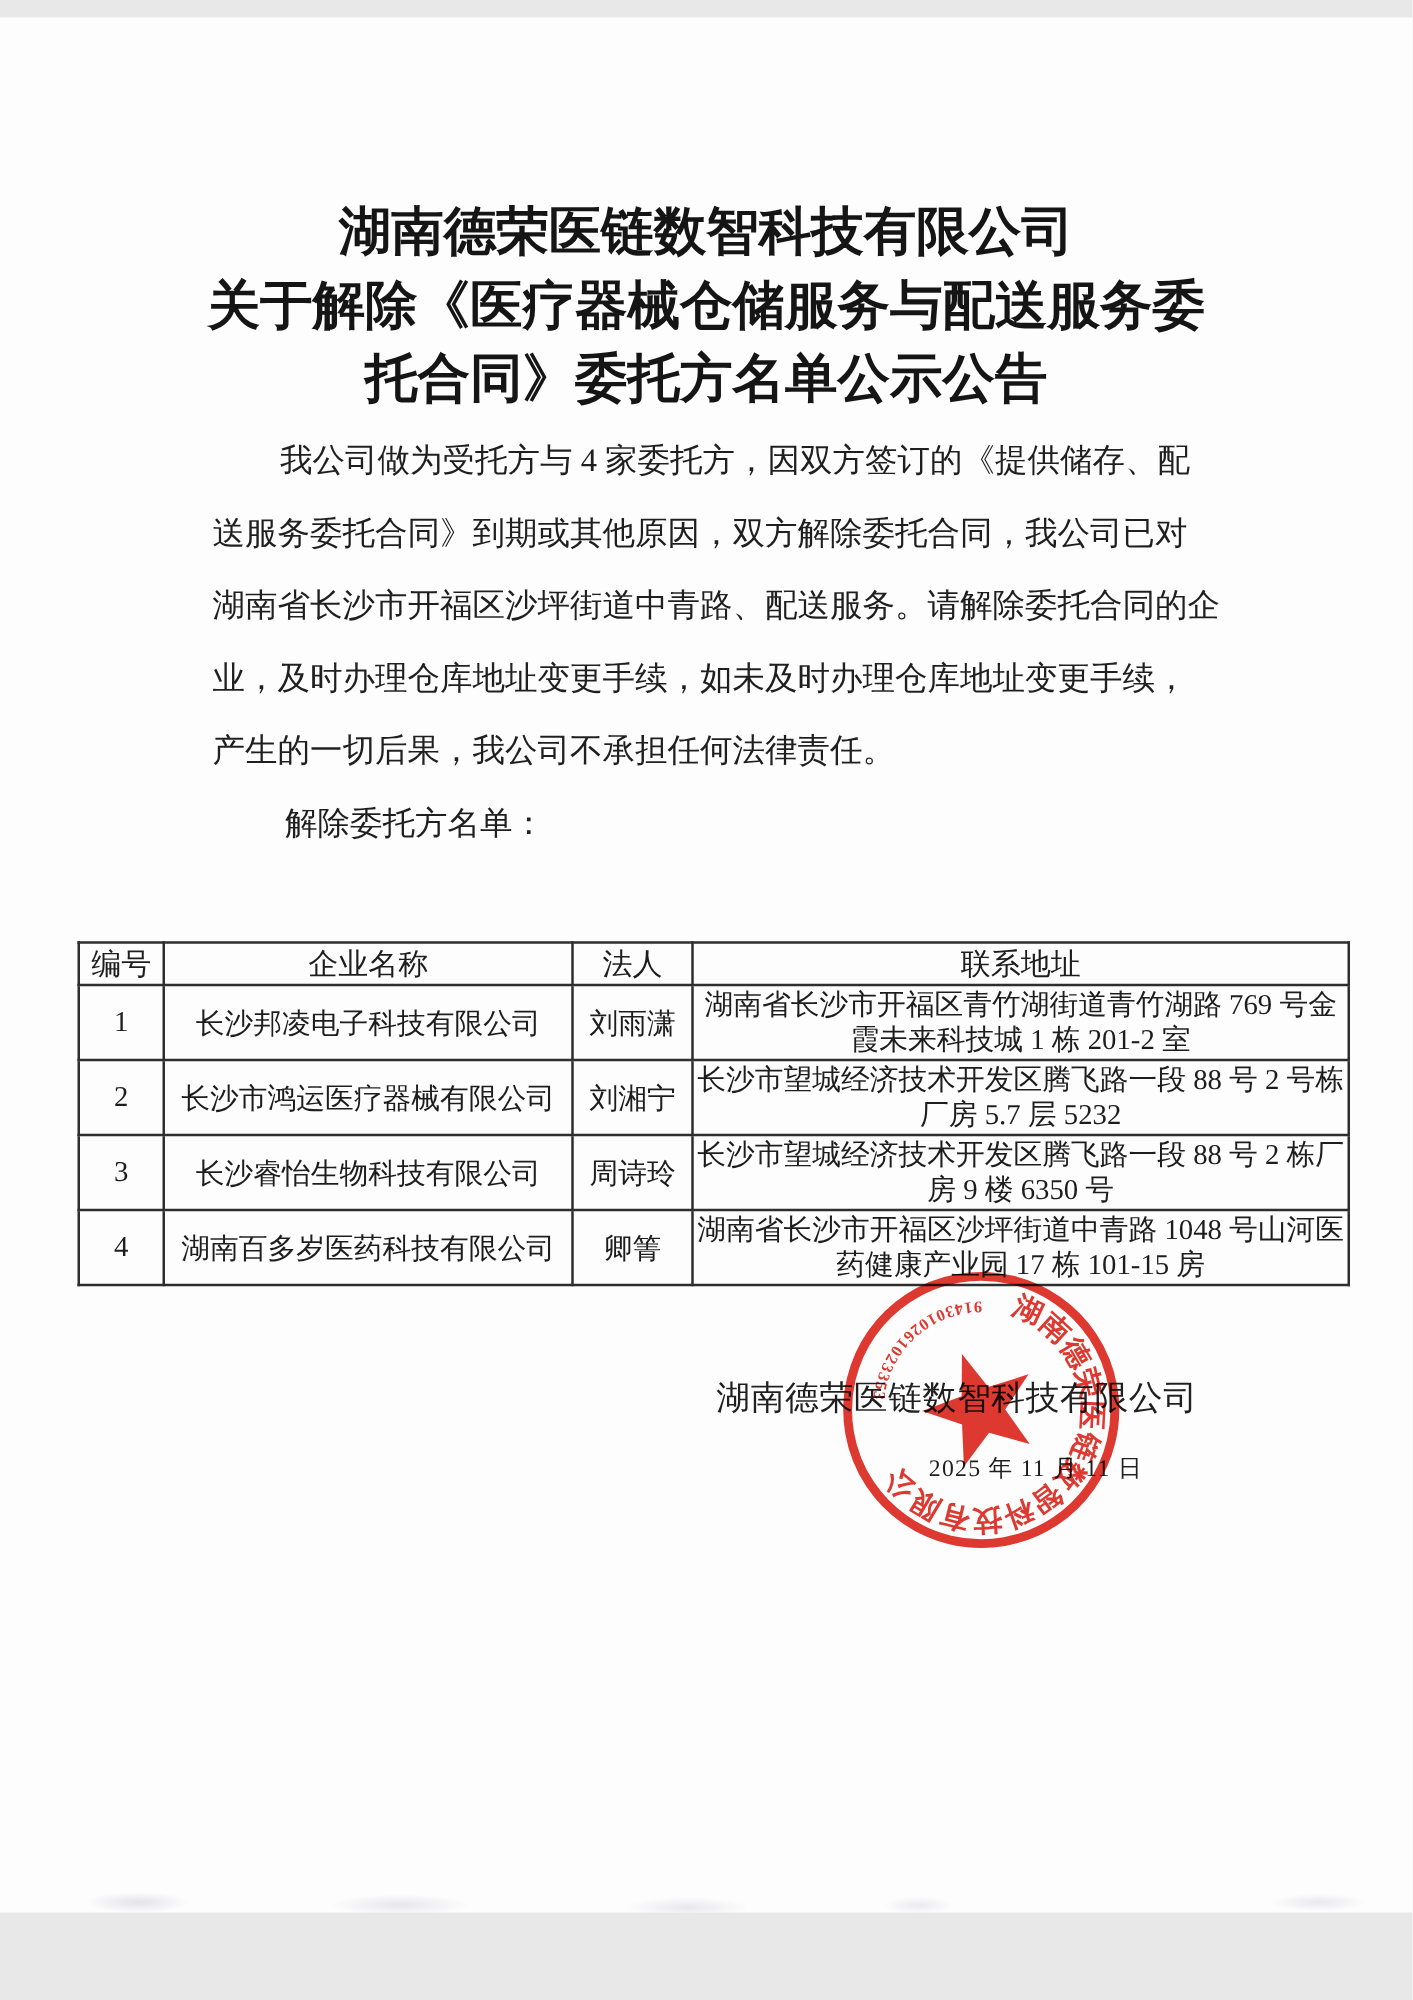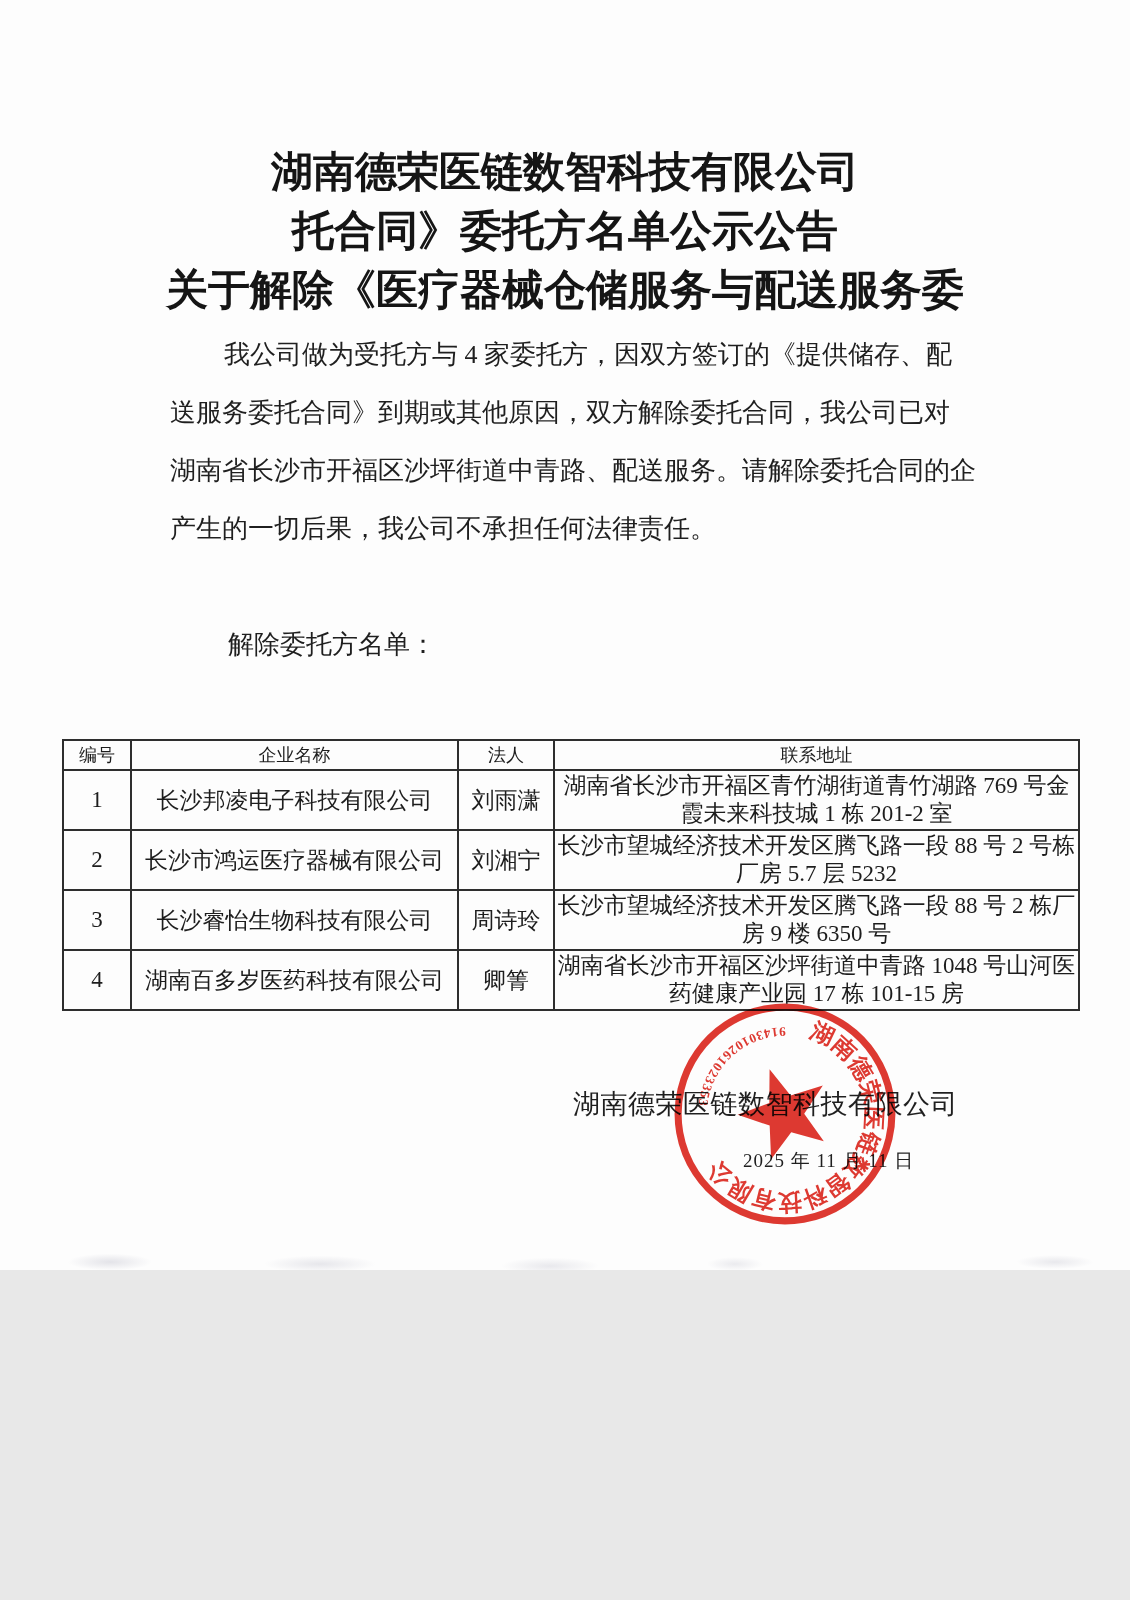--- a/index.html
+++ b/index.html
@@ -2,22 +2,22 @@
 <html><head>
 <meta charset="utf-8">
 <style>
   html,body{margin:0;padding:0;}
   body{
     font-family:"Liberation Serif","DejaVu Serif",serif;
     background:#e8e8e8;
   }
   .page{
     position:relative;
-    width:1130px;height:1270px;
-    margin:0 auto;
+    width:1130px;height:1516px;
+    margin:14px auto;
     background:#fdfdfd;
     color:#1f1f1f;
     overflow:hidden;
   }
   .title-block{
     position:absolute;top:143px;left:0;width:1130px;
     text-align:center;
     font-size:42px;font-weight:700;
     line-height:59px;
     color:#151515;
@@ -39,21 +39,21 @@
     table-layout:fixed;
     font-size:23px;
     color:#1d1d1d;
   }
   table.roster td,table.roster th{
     border:2px solid #2e2e2e;
     text-align:center;vertical-align:middle;
     padding:0 2px;
     font-weight:400;
   }
-  table.roster th{height:28px;font-size:18px;}
+  table.roster th{height:28px;font-size:24px;}
   table.roster td{height:58px;}
   .addr{line-height:28px;font-family:Liberation Serif, serif;}
   col.c-no{width:68px;}
   col.c-company{width:327px;}
   col.c-legal{width:96px;}
   col.c-addr{width:525px;}
   .sig-company{
     position:absolute;top:1086px;left:573px;
     font-size:27px;white-space:nowrap;letter-spacing:0.5px;
   }
@@ -81,28 +81,29 @@
       radial-gradient(55px 10px at 1055px 34px, rgba(150,150,170,.20), rgba(150,150,170,0) 70%);
   }
 </style>
 </head>
 <body>
 
 <div class="page">
 
   <div class="title-block">
     <div>湖南德荣医链数智科技有限公司</div>
+    <div>关于解除《医疗器械仓储服务与配送服务委</div>
     <div>托合同》委托方名单公示公告</div>
-    <div>关于解除《医疗器械仓储服务与配送服务委</div>
   </div>
 
   <div class="body-block">
     <div class="body-line first">我公司做为受托方与 4 家委托方，因双方签订的《提供储存、配</div>
     <div class="body-line">送服务委托合同》到期或其他原因，双方解除委托合同，我公司已对</div>
     <div class="body-line">湖南省长沙市开福区沙坪街道中青路、配送服务。请解除委托合同的企</div>
+    <div class="body-line">业，及时办理仓库地址变更手续，如未及时办理仓库地址变更手续，</div>
     <div class="body-line">产生的一切后果，我公司不承担任何法律责任。</div>
   </div>
 
   <div class="list-heading">解除委托方名单：</div>
 
   <table class="roster">
     <colgroup>
       <col class="c-no">
         <col class="c-company">
         <col class="c-legal">

